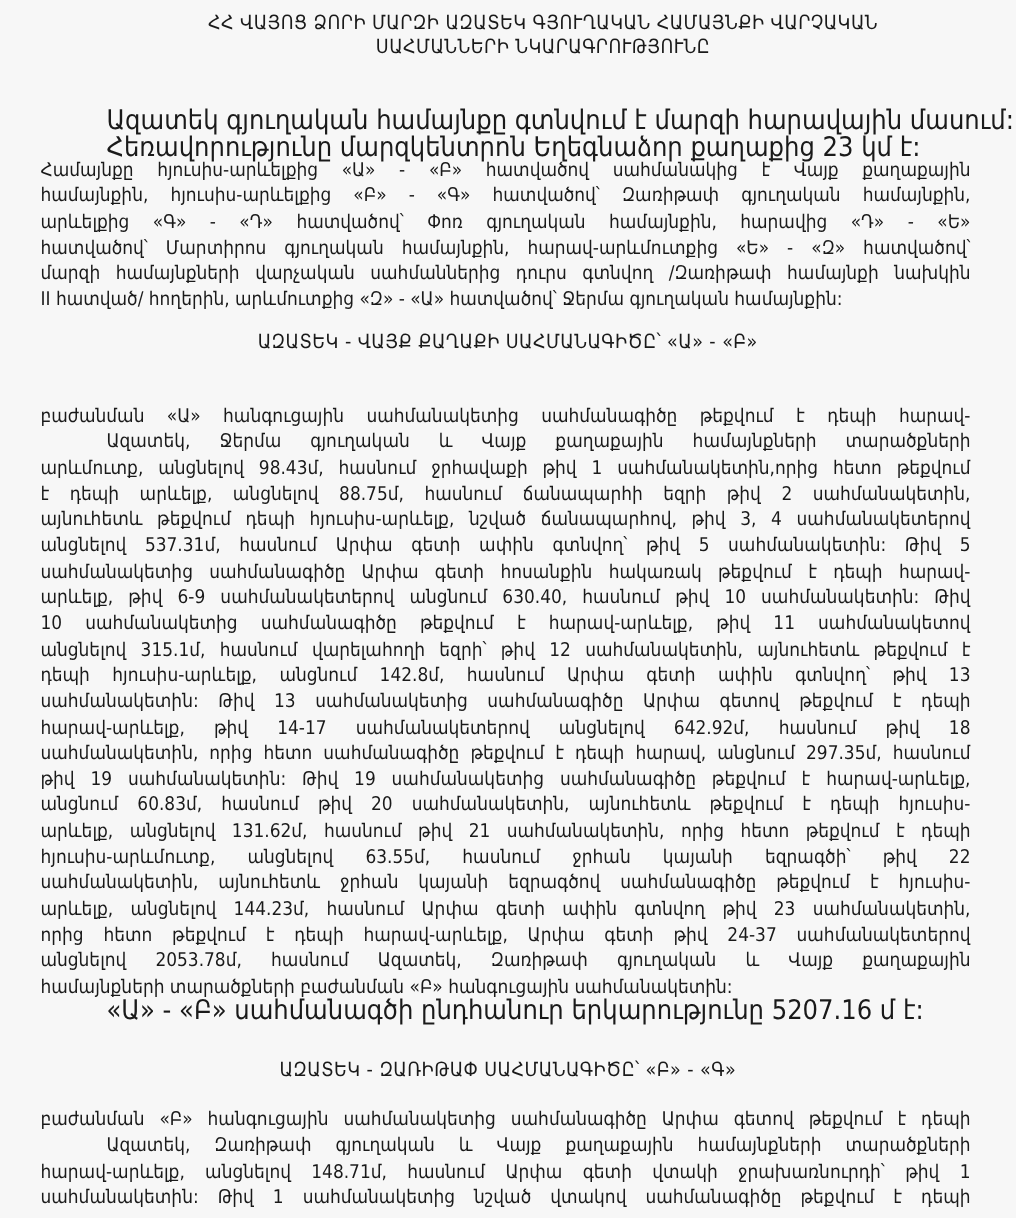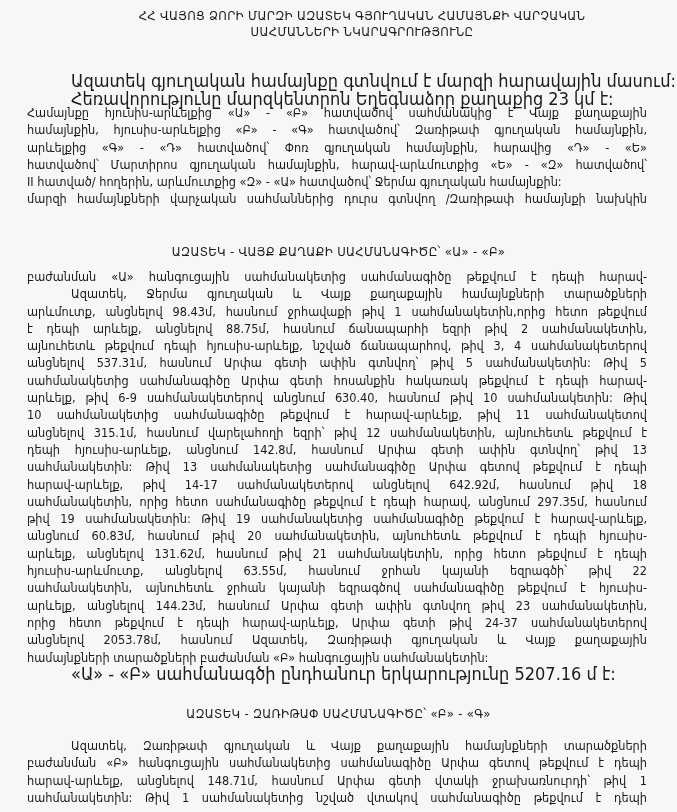--- a/index.html
+++ b/index.html
@@ -40,25 +40,25 @@
   </div>
 
   <div class="intro" style="top:70px">Ազատեկ  գյուղական համայնքը գտնվում է մարզի հարավային մասում:</div>
   <div class="intro" style="top:88px">Հեռավորությունը մարզկենտրոն Եղեգնաձոր քաղաքից 23 կմ է:</div>
 
   <div class="p" style="top:104px">
     <span class="ln">Համայնքը հյուսիս-արևելքից «Ա» - «Բ» հատվածով սահմանակից է Վայք քաղաքային</span>
     <span class="ln">համայնքին, հյուսիս-արևելքից «Բ» - «Գ» հատվածով՝ Զառիթափ գյուղական համայնքին,</span>
     <span class="ln">արևելքից «Գ» - «Դ» հատվածով՝ Փոռ գյուղական համայնքին, հարավից «Դ» - «Ե»</span>
     <span class="ln">հատվածով՝ Մարտիրոս գյուղական համայնքին, հարավ-արևմուտքից «Ե» - «Զ» հատվածով՝</span>
+    <span class="ln">մարզի համայնքների վարչական սահմաններից դուրս գտնվող /Զառիթափ համայնքի նախկին</span>
     <span class="ln last">II հատված/ հողերին, արևմուտքից «Զ» - «Ա» հատվածով՝ Ջերմա գյուղական համայնքին:</span>
-    <span class="ln">մարզի համայնքների վարչական սահմաններից դուրս գտնվող /Զառիթափ համայնքի նախկին</span>
   </div>
 
-  <div class="heading" style="top:244px">ԱԶԱՏԵԿ - ՎԱՅՔ ՔԱՂԱՔԻ ՍԱՀՄԱՆԱԳԻԾԸ՝ «Ա» - «Բ»</div>
+  <div class="heading" style="top:221px">ԱԶԱՏԵԿ - ՎԱՅՔ ՔԱՂԱՔԻ ՍԱՀՄԱՆԱԳԻԾԸ՝ «Ա» - «Բ»</div>
 
   <div class="p" style="top:268px">
     <span class="ln">բաժանման «Ա» հանգուցային սահմանակետից սահմանագիծը թեքվում է դեպի հարավ-</span>
     <span class="ln ind">Ազատեկ, Ջերմա գյուղական և Վայք քաղաքային համայնքների տարածքների</span>
     <span class="ln">արևմուտք, անցնելով 98.43մ, հասնում ջրհավաքի թիվ 1 սահմանակետին,որից հետո թեքվում</span>
     <span class="ln">է դեպի արևելք, անցնելով 88.75մ, հասնում ճանապարհի եզրի թիվ 2 սահմանակետին,</span>
     <span class="ln">այնուհետև թեքվում դեպի հյուսիս-արևելք, նշված ճանապարհով, թիվ 3, 4 սահմանակետերով</span>
     <span class="ln">անցնելով 537.31մ, հասնում Արփա գետի ափին գտնվող՝ թիվ 5 սահմանակետին: Թիվ 5</span>
     <span class="ln">սահմանակետից սահմանագիծը Արփա գետի հոսանքին հակառակ թեքվում է դեպի հարավ-</span>
     <span class="ln">արևելք, թիվ 6-9 սահմանակետերով անցնում 630.40, հասնում թիվ 10 սահմանակետին: Թիվ</span>
@@ -77,19 +77,19 @@
     <span class="ln">որից հետո թեքվում է դեպի հարավ-արևելք, Արփա գետի թիվ 24-37 սահմանակետերով</span>
     <span class="ln">անցնելով 2053.78մ, հասնում Ազատեկ, Զառիթափ գյուղական և Վայք քաղաքային</span>
     <span class="ln last">համայնքների տարածքների բաժանման «Բ» հանգուցային սահմանակետին:</span>
   </div>
 
   <div class="intro" style="top:663px">«Ա» - «Բ» սահմանագծի ընդհանուր երկարությունը 5207.16 մ է:</div>
 
   <div class="heading" style="top:706px">ԱԶԱՏԵԿ - ԶԱՌԻԹԱՓ ՍԱՀՄԱՆԱԳԻԾԸ՝ «Բ» - «Գ»</div>
 
   <div class="p" style="top:737px">
+    <span class="ln">բաժանման «Բ» հանգուցային սահմանակետից սահմանագիծը Արփա գետով թեքվում է դեպի</span>
     <span class="ln ind">Ազատեկ, Զառիթափ գյուղական և Վայք քաղաքային համայնքների տարածքների</span>
-    <span class="ln">բաժանման «Բ» հանգուցային սահմանակետից սահմանագիծը Արփա գետով թեքվում է դեպի</span>
     <span class="ln">հարավ-արևելք, անցնելով 148.71մ, հասնում Արփա գետի վտակի ջրախառնուրդի՝ թիվ 1</span>
     <span class="ln">սահմանակետին: Թիվ 1 սահմանակետից նշված վտակով սահմանագիծը թեքվում է դեպի</span>
   </div>
 
 </div>
 
 </body></html>

